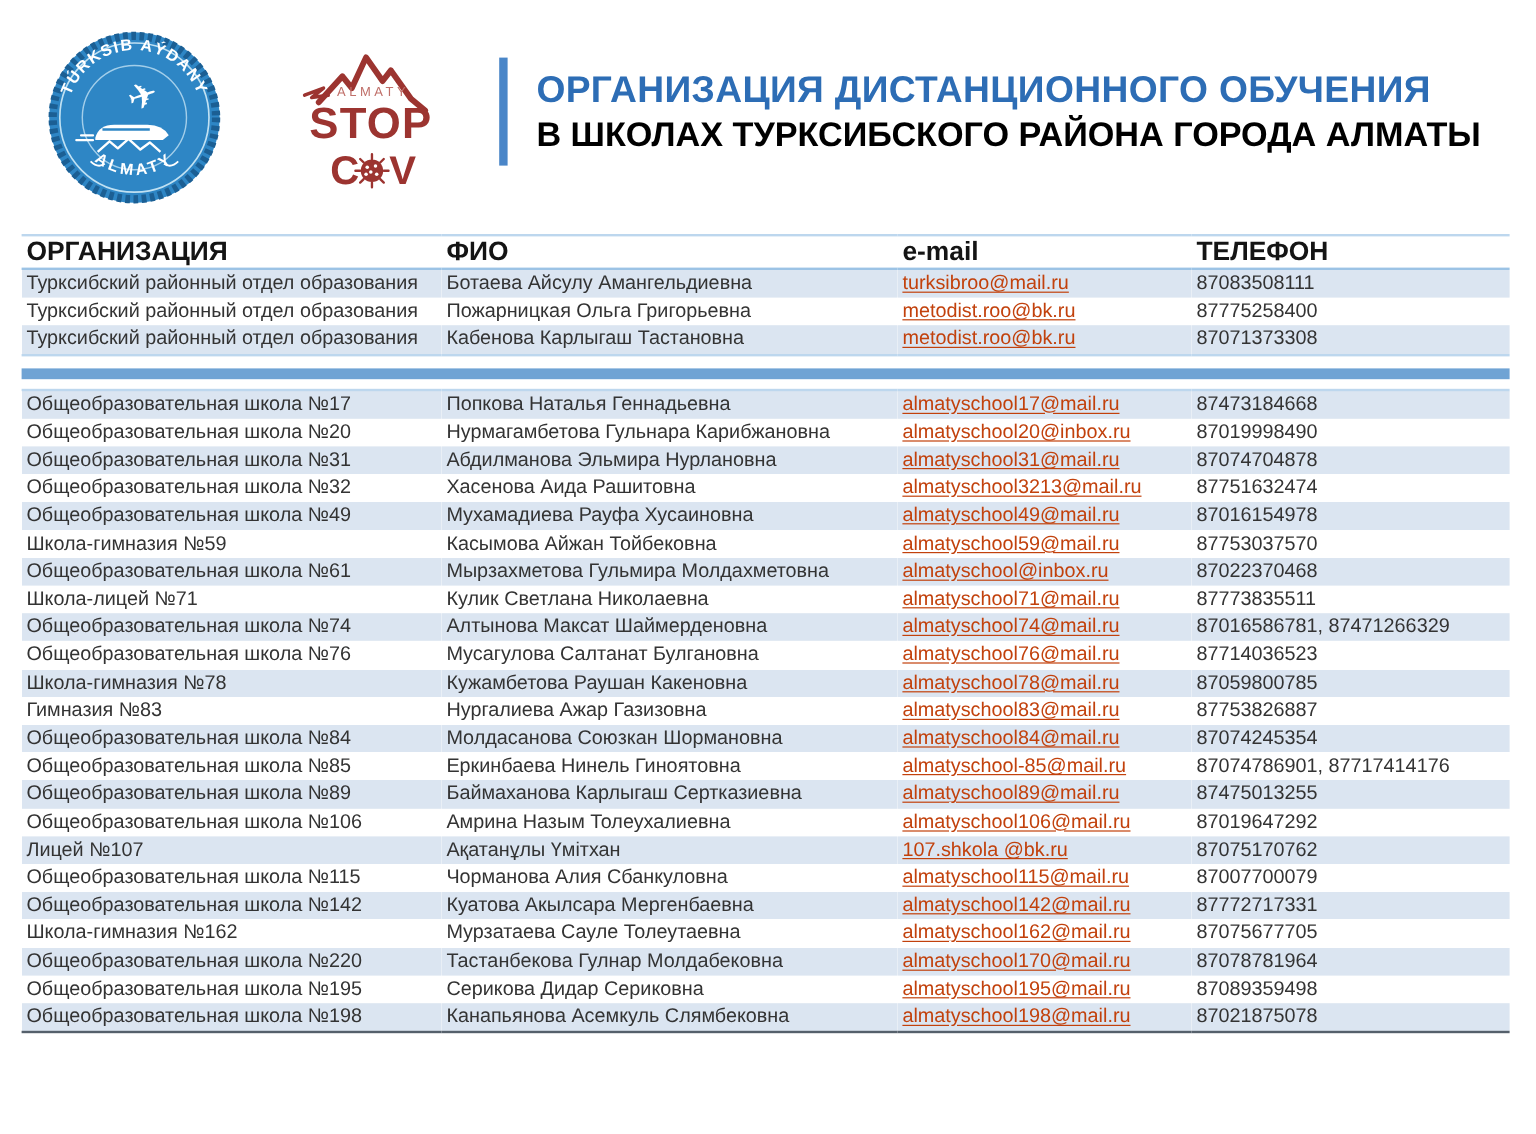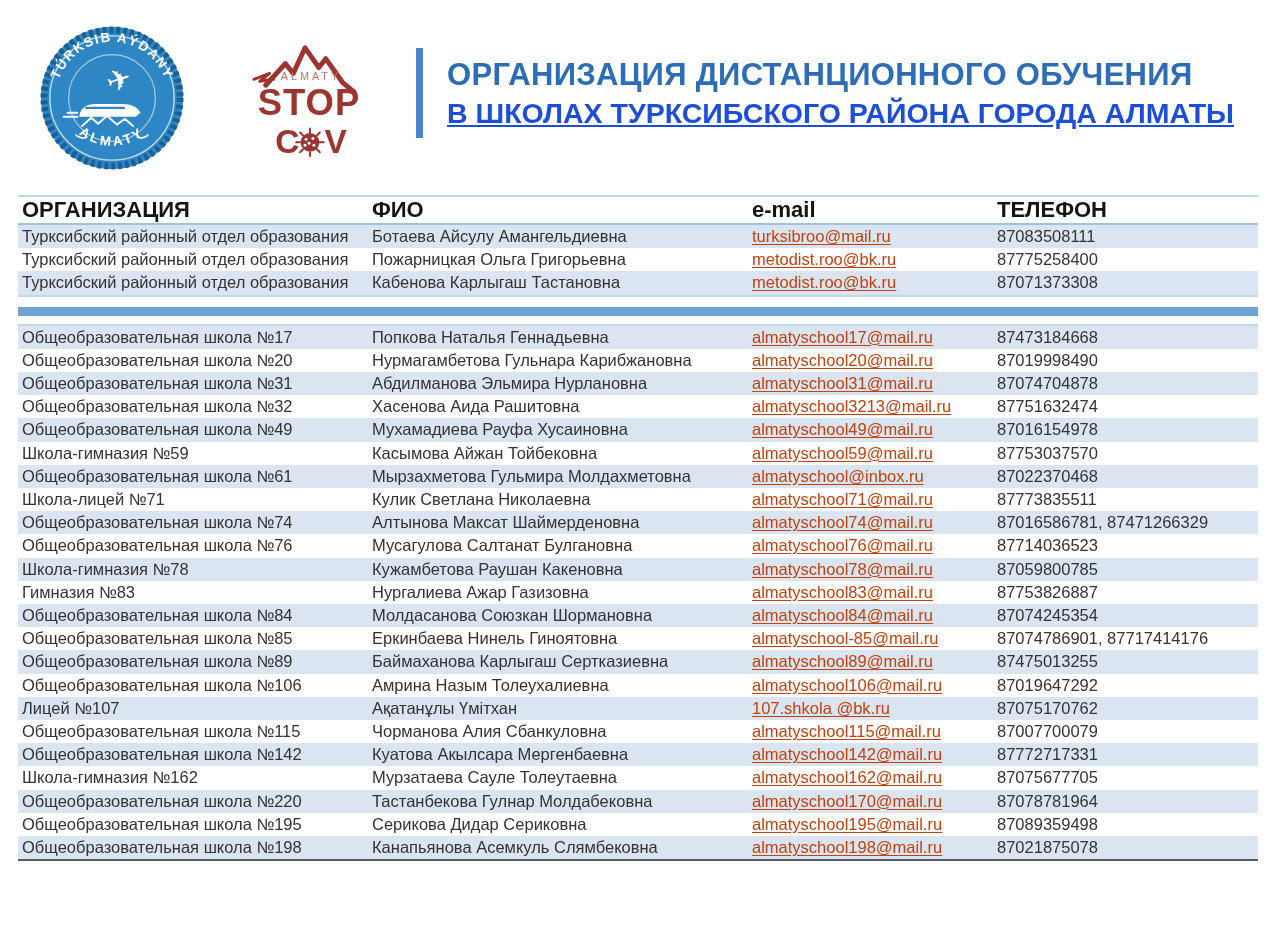--- a/index.html
+++ b/index.html
@@ -11,21 +11,21 @@
   
   .hdr{
     height:192px;display:flex;align-items:center;
     padding-left:38px;box-sizing:border-box;
   }
   .logo-turksib{width:148px;height:148px;flex:0 0 auto;margin-top:4px;}
   .logo-stopcov{width:128px;height:132px;flex:0 0 auto;margin-left:58px;margin-top:8px;}
   .titles{display:flex;align-items:center;margin-left:44px;margin-top:-6px;}
   .vbar{width:7px;height:90px;background:#4a86c8;margin-right:24px;flex:0 0 auto;}
   .t1{font-size:31px;font-weight:bold;color:#2d6db5;letter-spacing:.3px;line-height:1.28;white-space:nowrap;}
-  .t2{font-size:28.5px;font-weight:bold;color:#1d4ed8;letter-spacing:0;line-height:1.28;white-space:nowrap;text-decoration:underline;}
+  .t2{font-size:28.5px;font-weight:bold;color:#000000;letter-spacing:0;line-height:1.28;white-space:nowrap;}
 
   
   .tbl{
     border-collapse:collapse;table-layout:fixed;
     width:1240px;margin-left:18px;
   }
   .tbl td,.tbl th{
     padding:0 4px;white-space:nowrap;overflow:hidden;
     font-size:16.5px;line-height:23.2px;height:23.2px;
     text-align:left;vertical-align:middle;color:#333;
@@ -175,21 +175,21 @@
   <tr>
     <td class="c-org">Общеобразовательная школа №17</td>
     <td class="c-fio">Попкова Наталья Геннадьевна</td>
     <td class="c-mail"><a class="mail">almatyschool17@mail.ru</a></td>
     <td class="c-tel">87473184668</td>
   </tr>
 
   <tr>
     <td class="c-org">Общеобразовательная школа №20</td>
     <td class="c-fio">Нурмагамбетова Гульнара Карибжановна</td>
-    <td class="c-mail"><a class="mail">almatyschool20@mail.ru</a></td>
+    <td class="c-mail"><a class="mail">almatyschool20@inbox.ru</a></td>
     <td class="c-tel">87019998490</td>
   </tr>
 
   <tr>
     <td class="c-org">Общеобразовательная школа №31</td>
     <td class="c-fio">Абдилманова Эльмира Нурлановна</td>
     <td class="c-mail"><a class="mail">almatyschool31@mail.ru</a></td>
     <td class="c-tel">87074704878</td>
   </tr>
 

